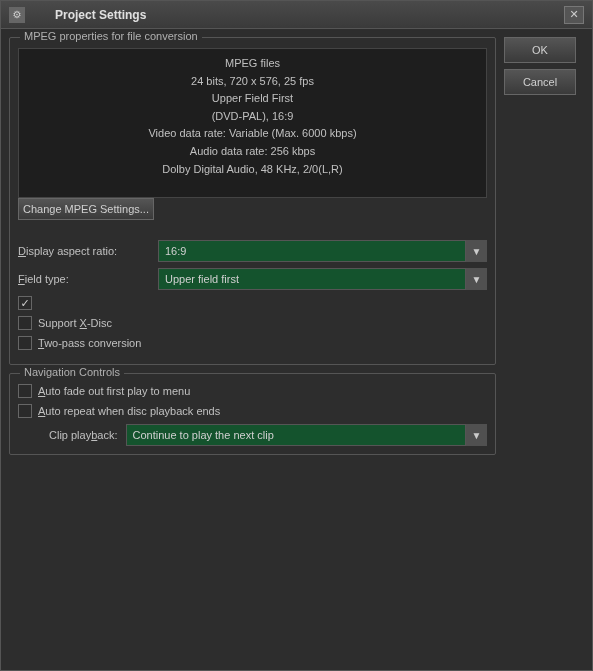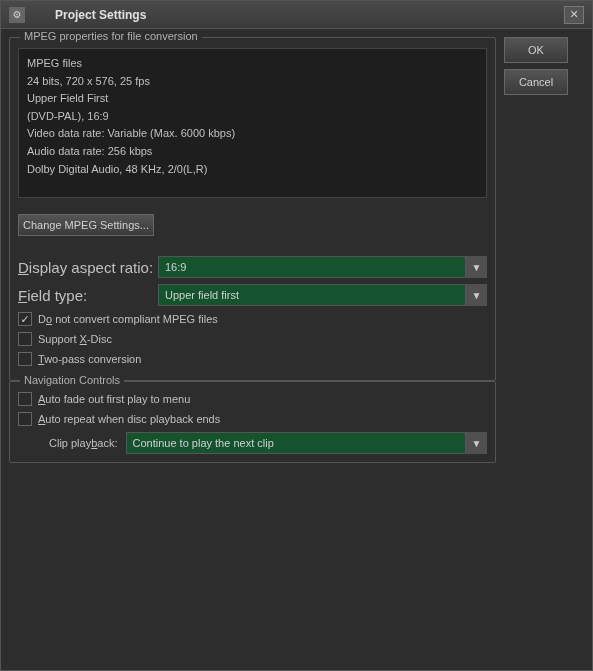--- a/index.html
+++ b/index.html
@@ -73,20 +73,21 @@
       display: flex;
       flex: 1;
       padding: 8px;
       gap: 8px;
     }
 
     .main-panel {
       flex: 1;
       display: flex;
       flex-direction: column;
+      gap: 8px;
     }
 
     .side-panel {
       width: 80px;
       display: flex;
       flex-direction: column;
       gap: 6px;
     }
 
     .group-box {
@@ -104,45 +105,46 @@
       padding: 0 4px;
       font-size: 11px;
       color: #b0b0b0;
     }
 
     .mpeg-info-box {
       background: #1e1e1e;
       border: 1px solid #444;
       padding: 6px 8px;
       min-height: 150px;
-      margin-bottom: 16px;
+      margin-bottom: 0;
       font-size: 11px;
       line-height: 1.6;
       color: #c0c0c0;
+      text-align: center;
     }
 
     .change-btn {
       background: linear-gradient(to bottom, #555, #3a3a3a);
       border: 1px solid #666;
       color: #d0d0d0;
       padding: 4px 4px;
       cursor: pointer;
       font-size: 11px;
       margin-bottom: 10px;
     }
 
     .form-row {
       display: flex;
       align-items: center;
       margin-bottom: 6px;
     }
 
     .form-label {
       width: 140px;
-      font-size: 15px;
+      font-size: 11px;
       color: #c0c0c0;
     }
 
     .form-label .underline {
       text-decoration: underline;
     }
 
     .select-wrapper {
       flex: 1;
       position: relative;
@@ -205,21 +207,21 @@
       color: #d0d0d0;
     }
 
     .checkbox-label {
       font-size: 11px;
       color: #c0c0c0;
       cursor: pointer;
     }
 
     .ok-btn, .cancel-btn {
-      width: 64px;
+      width: 72px;
       height: 26px;
       background: linear-gradient(to bottom, #555, #3a3a3a);
       border: 1px solid #666;
       color: #d0d0d0;
       cursor: pointer;
       font-size: 11px;
     }
 
     .clip-playback-row {
       display: flex;
@@ -295,23 +297,20 @@
               <option>Upper field first</option>
               <option>Lower field first</option>
               <option>Progressive</option>
             </select>
             <div class="select-arrow">▼</div>
           </div>
         </div>
 
         <div class="checkbox-row">
           <div class="checkbox-custom checked"></div>
-          <span class="checkbox-label">
-            D<span style="text-decoration:underline;">o</span> not convert compliant MPEG files
-          </span>
         </div>
 
         <div class="checkbox-row">
           <div class="checkbox-custom"></div>
           <span class="checkbox-label">
             Support <span style="text-decoration:underline;">X</span>-Disc
           </span>
         </div>
 
         <div class="checkbox-row">

